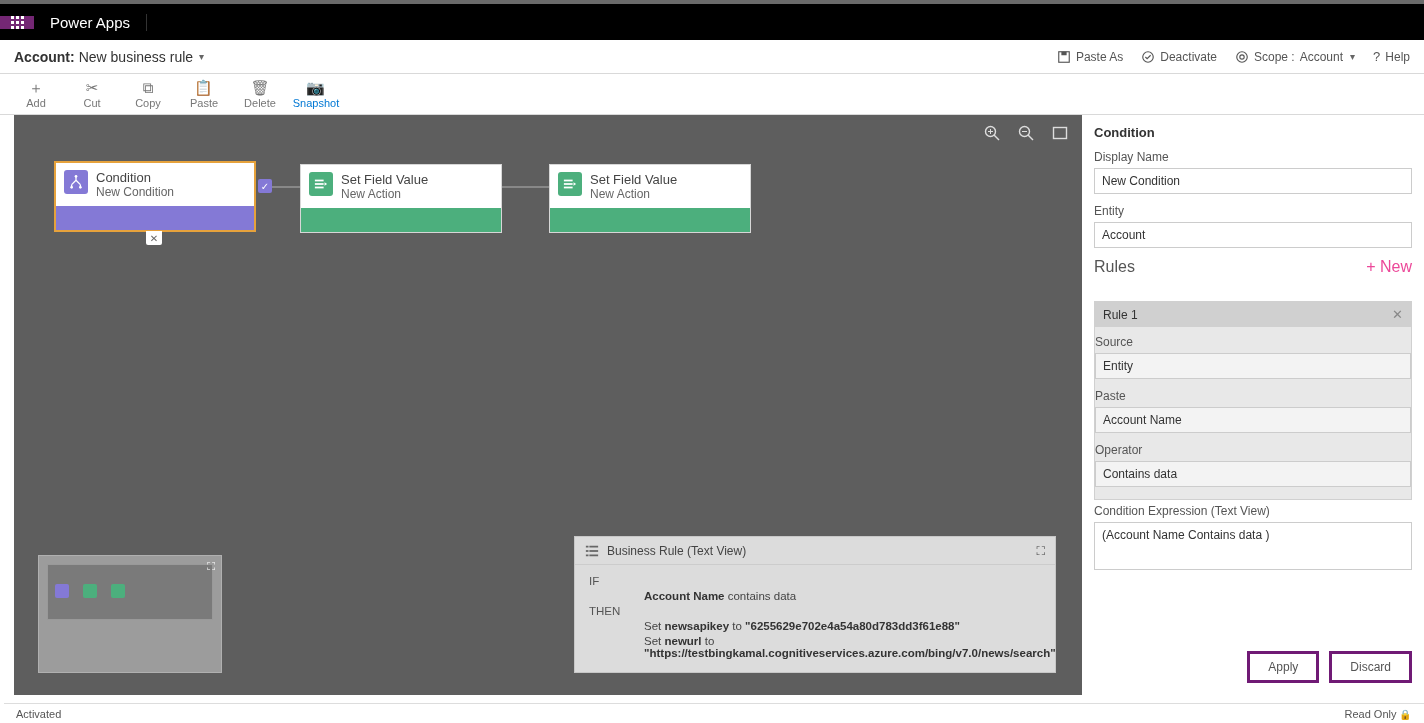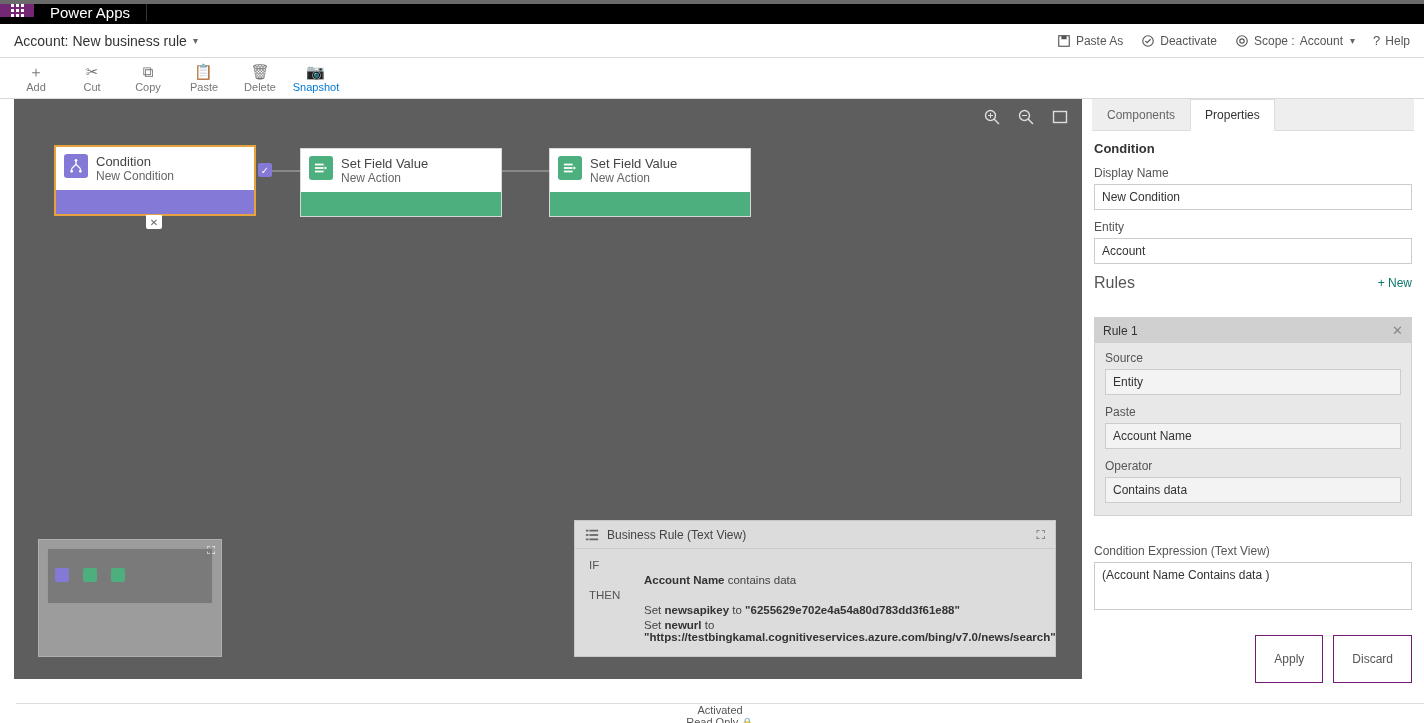--- a/index.html
+++ b/index.html
@@ -1,19 +1,19 @@
 <!DOCTYPE html>
 <html><head>
 <meta charset="utf-8">
 <style>
   * { box-sizing: border-box; margin:0; padding:0; }
   body { font-family: "Segoe UI", Arial, sans-serif; font-size:13px; color:#333; background:#fff; width:1424px; height:723px; overflow:hidden; position:relative;}
   
   .grey-strip { height:4px; background:#6a6a6a; }
-  .topbar { height:20px; background:#000; display:flex; align-items:flex-start; }
+  .topbar { height:36px; background:#000; display:flex; align-items:center; }
   .waffle { width:34px; background:#742774; display:flex; align-items:center; justify-content:center; cursor:pointer;}
   .waffle-grid { display:grid; grid-template-columns:repeat(3,3px);grid-template-rows:repeat(3,3px);gap:2px;}
   .waffle-grid span{background:#fff;width:3px;height:3px;}
   .brand { color:#fff; font-size:15px; display:flex; align-items:center; padding:0 16px; border-right:1px solid #333;}
   
   .crumb { height:34px; border-bottom:1px solid #d9d9d9; display:flex; align-items:center; justify-content:space-between; padding:0 14px;}
   .crumb-left { display:flex; align-items:center; gap:4px; font-size:14px; color:#333;}
   .crumb-left .name { }
   .chev { font-size:10px; color:#666; margin-left:2px;}
   .crumb-right { display:flex; align-items:center; gap:18px; color:#555; font-size:12px;}
@@ -73,30 +73,30 @@
   .tab{padding:8px 14px;font-size:12px;color:#666;cursor:pointer;border:1px solid transparent;border-bottom:none;}
   .tab.active{background:#fff;color:#333;border:1px solid #ddd;border-bottom:1px solid #fff;margin-bottom:-1px;}
   .tabrow{background:#eee;}
   .sect{padding:10px 2px 0 2px;}
   .sect h4{font-size:13px;font-weight:600;color:#333;margin-bottom:10px;}
   .fld{margin-bottom:10px;}
   .fld label{display:block;font-size:12px;color:#555;margin-bottom:4px;}
   .fld input,.fld select,.fld textarea{width:100%;border:1px solid #ccc;padding:5px 7px;font-size:12px;font-family:inherit;background:#fff;color:#333;}
   .fld textarea{height:48px;resize:none;}
   .rules-head{display:flex;justify-content:space-between;align-items:center;margin-bottom:6px;}
-  .rules-head .new{color:#0f766e;font-size:12px;cursor:pointer;}
+  .rules-head .new{color:#ec4899;font-size:16px;cursor:pointer;}
   .rulebox{background:#e8e8e8;border:1px solid #d0d0d0;margin-top:25px;}
   .rulebox .rh{background:#d0d0d0;padding:5px 8px;font-size:12px;display:flex;justify-content:space-between;align-items:center;}
   .rulebox .rh .x{color:#888;cursor:pointer;font-size:13px;}
-  .rulebox .rc{padding:8px 10px;}
+  .rulebox .rc{padding:8px 0;}
   .rulebox select{background:#f3f3f3;}
   .btns{margin-top:auto;padding:12px 2px;display:flex;gap:10px;justify-content:flex-end;}
-  .btns button{padding:16px 18px;border:1px solid #701a75;background:#fff;font-size:12px;color:#555;cursor:pointer;}
-  
-  .footer{position:absolute;left:16px;right:0;bottom:0;height:20px;border-top:1px solid #ddd;display:flex;justify-content:space-between;align-items:center;padding:0 12px;font-size:11px;color:#555;flex-direction:column;}
+  .btns button{padding:6px 18px;border:3px solid #701a75;background:#fff;font-size:12px;color:#555;cursor:pointer;}
+  
+  .footer{position:absolute;left:4px;right:0;bottom:0;height:20px;border-top:1px solid #ddd;display:flex;justify-content:space-between;align-items:center;padding:0 12px;font-size:11px;color:#555;}
   .footer .lock{font-size:10px;}
   select{appearance:none;-webkit-appearance:none;background-image:linear-gradient(45deg,transparent 50%,#777 50%),linear-gradient(135deg,#777 50%,transparent 50%);background-position:calc(100% - 14px) 10px,calc(100% - 10px) 10px;background-size:4px 4px,4px 4px;background-repeat:no-repeat;}
 </style>
 </head>
 <body>
 
 <div class="grey-strip"></div>
 
 <div class="topbar">
   <div class="waffle">
@@ -110,21 +110,21 @@
         <span></span>
         <span></span>
         <span></span>
     </div>
   </div>
   <div class="brand">Power Apps</div>
 </div>
 
 <div class="crumb">
   <div class="crumb-left">
-    <span style="font-weight:400">Account:</span>
+    <span style="font-weight:700">Account:</span>
     <span class="name">New business rule</span>
     <span class="chev">▾</span>
   </div>
   <div class="crumb-right">
     <div class="crumb-btn">
       <svg class="ic" viewBox="0 0 16 16">
           <rect x="2" y="2" width="12" height="12" fill="none" stroke="#555" stroke-width="1.3"></rect>
           <rect x="5" y="2" width="6" height="4" fill="#555"></rect>
         </svg>
       <span>Paste As</span>
@@ -282,26 +282,20 @@
         <div class="ln"><span class="kw">IF</span></div>
         <div class="ln" style="padding-left:55px"><strong>Account Name</strong><span> contains data</span></div>
         <div class="ln"><span class="kw">THEN</span></div>
         <div class="ln" style="padding-left:55px"><span>Set </span><strong>newsapikey</strong><span> to </span><strong>"6255629e702e4a54a80d783dd3f61e88"</strong></div>
         <div class="ln" style="padding-left:55px"><span>Set </span><strong>newurl</strong><span> to </span><strong>"https://testbingkamal.cognitiveservices.azure.com/bing/v7.0/news/search"</strong></div>
       </div>
     </div>
   </div>
 
   <div class="props">
-    <div class="tabrow">
-      <div class="tabs">
-        <div class="tab">Components</div>
-        <div class="tab active">Properties</div>
-      </div>
-    </div>
     <div class="sect">
       <h4>Condition</h4>
       <div class="fld">
         <label>Display Name</label>
         <input type="text" value="New Condition" style="">
       </div>
       <div class="fld">
         <label>Entity</label>
         <input type="text" value="Account" style="">
       </div>
@@ -322,21 +316,21 @@
           <div class="fld">
             <label>Paste</label>
             <select><option>Account Name</option></select>
           </div>
           <div class="fld" style="margin-bottom:4px">
             <label>Operator</label>
             <select><option>Contains data</option></select>
           </div>
         </div>
       </div>
-      <div class="fld" style="margin-top:28px">
+      <div class="fld" style="margin-top:4px">
         <label>Condition Expression (Text View)</label>
         <textarea readonly="" style="">(Account Name Contains data )</textarea>
       </div>
     </div>
     <div class="btns">
       <button>Apply</button>
       <button>Discard</button>
     </div>
   </div>
 </div>

